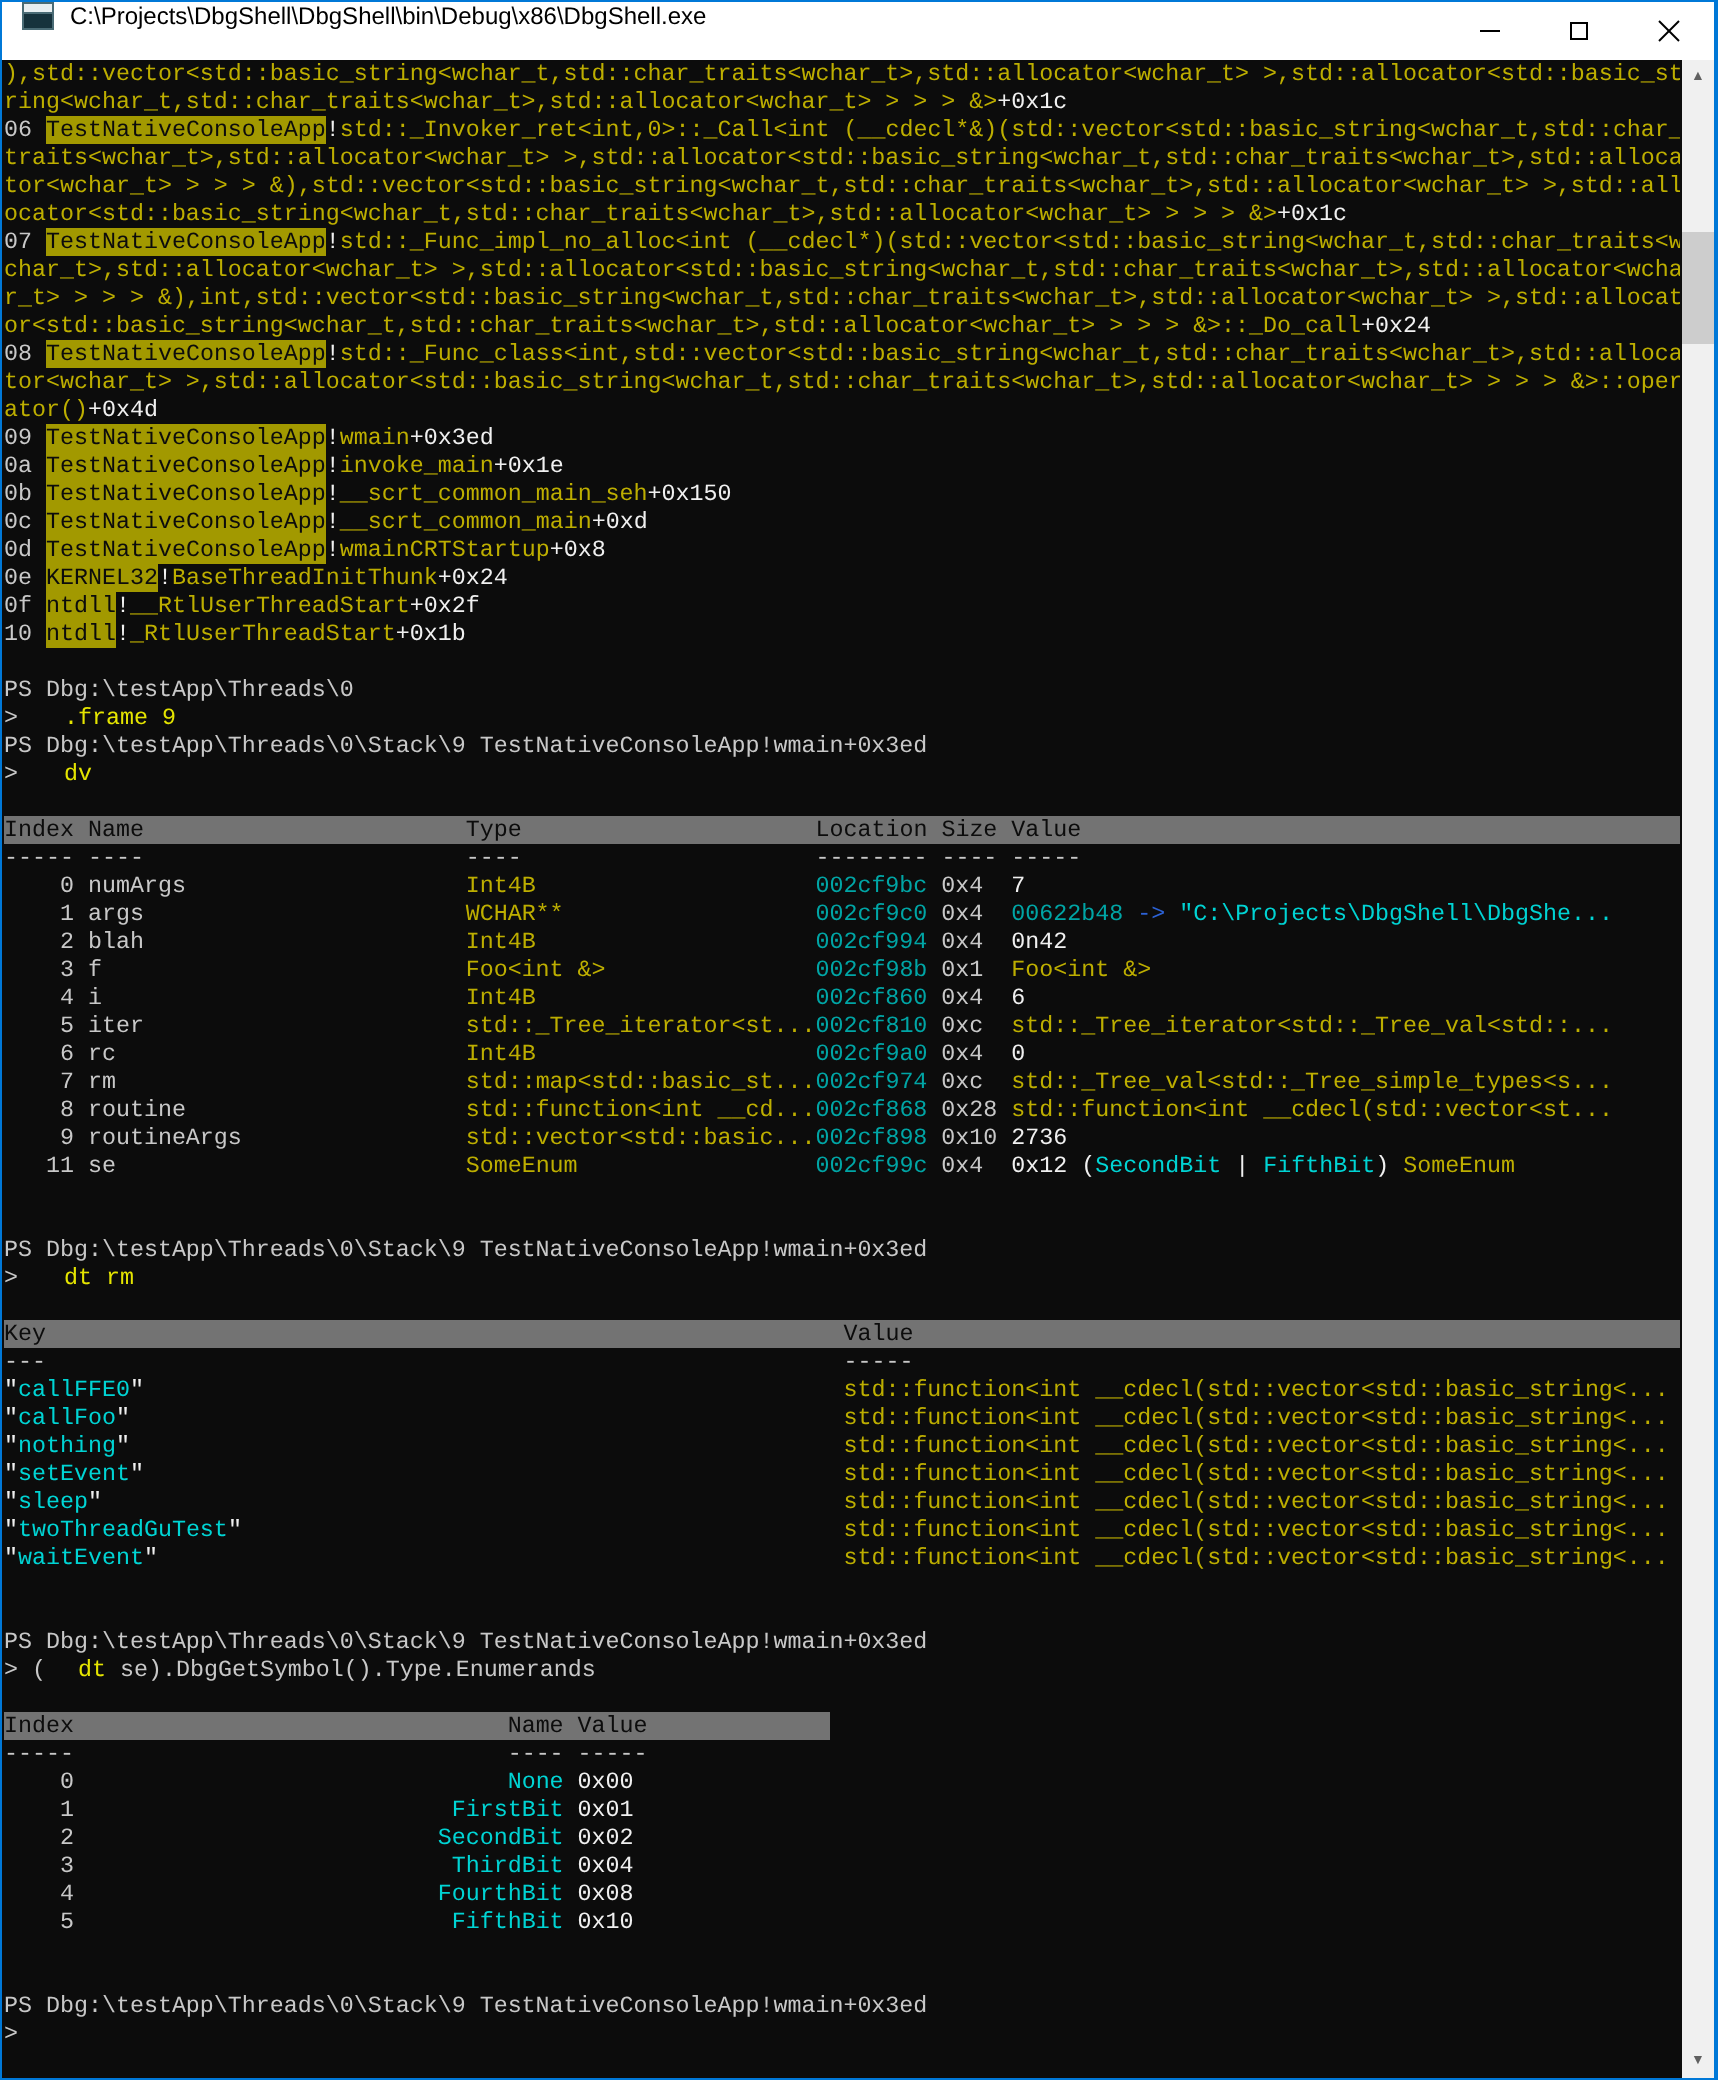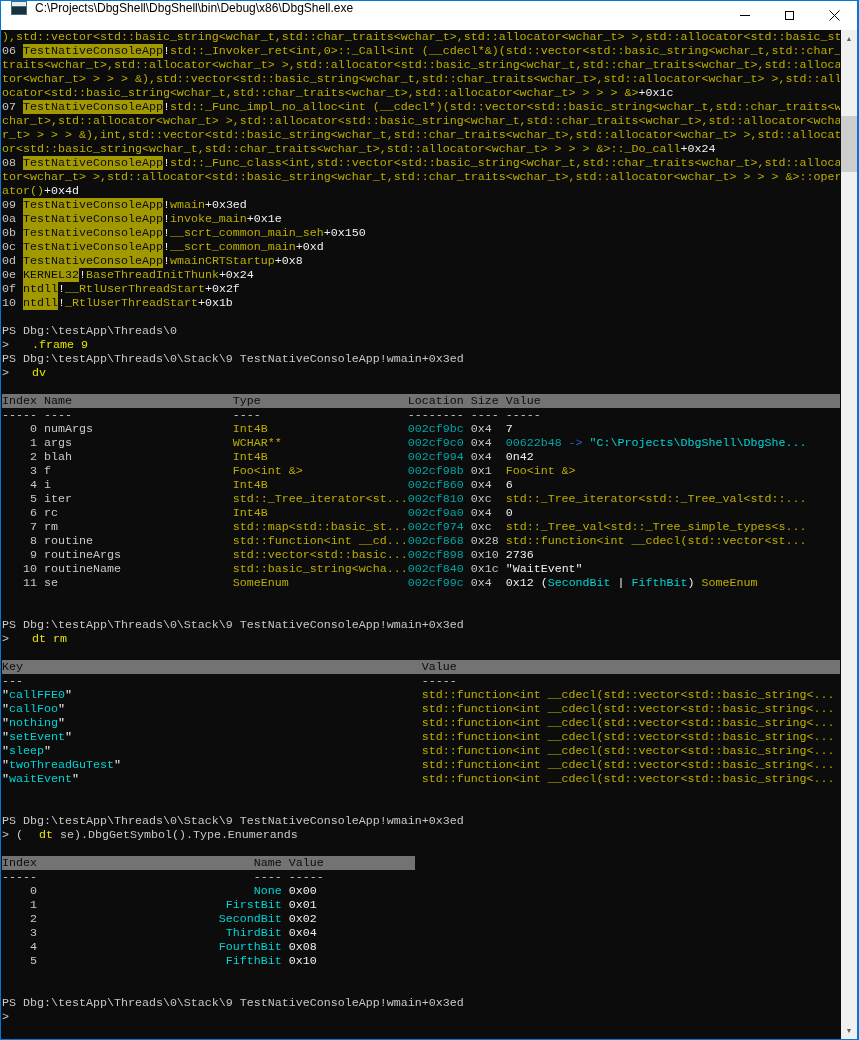--- a/index.html
+++ b/index.html
@@ -60,20 +60,21 @@
         <svg width="11" height="11" viewBox="0 0 11 11">
           <line x1="0.5" y1="0.5" x2="10.5" y2="10.5" stroke="#000" stroke-width="1"></line>
           <line x1="10.5" y1="0.5" x2="0.5" y2="10.5" stroke="#000" stroke-width="1"></line>
         </svg>
       </div>
     </div>
   </div>
 
   <div class="console" id="console-output">
       <div class="cl"><span class="s-o">),std::vector&lt;std::basic_string&lt;wchar_t,std::char_traits&lt;wchar_t&gt;,std::allocator&lt;wchar_t&gt; &gt;,std::allocator&lt;std::basic_st</span></div>
+      <div class="cl"><span class="s-o">ring&lt;wchar_t,std::char_traits&lt;wchar_t&gt;,std::allocator&lt;wchar_t&gt; &gt; &gt; &gt; &amp;&gt;</span><span class="s-w">+0x1c</span></div>
       <div class="cl"><span class="s-g">06 </span><span class="s-m">TestNativeConsoleApp</span><span class="s-w">!</span><span class="s-o">std::_Invoker_ret&lt;int,0&gt;::_Call&lt;int (__cdecl*&amp;)(std::vector&lt;std::basic_string&lt;wchar_t,std::char_</span></div>
       <div class="cl"><span class="s-o">traits&lt;wchar_t&gt;,std::allocator&lt;wchar_t&gt; &gt;,std::allocator&lt;std::basic_string&lt;wchar_t,std::char_traits&lt;wchar_t&gt;,std::alloca</span></div>
       <div class="cl"><span class="s-o">tor&lt;wchar_t&gt; &gt; &gt; &gt; &amp;),std::vector&lt;std::basic_string&lt;wchar_t,std::char_traits&lt;wchar_t&gt;,std::allocator&lt;wchar_t&gt; &gt;,std::all</span></div>
       <div class="cl"><span class="s-o">ocator&lt;std::basic_string&lt;wchar_t,std::char_traits&lt;wchar_t&gt;,std::allocator&lt;wchar_t&gt; &gt; &gt; &gt; &amp;&gt;</span><span class="s-w">+0x1c</span></div>
       <div class="cl"><span class="s-g">07 </span><span class="s-m">TestNativeConsoleApp</span><span class="s-w">!</span><span class="s-o">std::_Func_impl_no_alloc&lt;int (__cdecl*)(std::vector&lt;std::basic_string&lt;wchar_t,std::char_traits&lt;w</span></div>
       <div class="cl"><span class="s-o">char_t&gt;,std::allocator&lt;wchar_t&gt; &gt;,std::allocator&lt;std::basic_string&lt;wchar_t,std::char_traits&lt;wchar_t&gt;,std::allocator&lt;wcha</span></div>
       <div class="cl"><span class="s-o">r_t&gt; &gt; &gt; &gt; &amp;),int,std::vector&lt;std::basic_string&lt;wchar_t,std::char_traits&lt;wchar_t&gt;,std::allocator&lt;wchar_t&gt; &gt;,std::allocat</span></div>
       <div class="cl"><span class="s-o">or&lt;std::basic_string&lt;wchar_t,std::char_traits&lt;wchar_t&gt;,std::allocator&lt;wchar_t&gt; &gt; &gt; &gt; &amp;&gt;::_Do_call</span><span class="s-w">+0x24</span></div>
       <div class="cl"><span class="s-g">08 </span><span class="s-m">TestNativeConsoleApp</span><span class="s-w">!</span><span class="s-o">std::_Func_class&lt;int,std::vector&lt;std::basic_string&lt;wchar_t,std::char_traits&lt;wchar_t&gt;,std::alloca</span></div>
       <div class="cl"><span class="s-o">tor&lt;wchar_t&gt; &gt;,std::allocator&lt;std::basic_string&lt;wchar_t,std::char_traits&lt;wchar_t&gt;,std::allocator&lt;wchar_t&gt; &gt; &gt; &gt; &amp;&gt;::oper</span></div>
@@ -97,21 +98,20 @@
       <div class="cl"><span class="s-g">    0 numArgs</span><span class="s-o">                    Int4B</span><span class="s-d">                    002cf9bc</span><span class="s-g"> 0x4</span><span class="s-w">  7</span></div>
       <div class="cl"><span class="s-g">    1 args</span><span class="s-o">                       WCHAR**</span><span class="s-d">                  002cf9c0</span><span class="s-g"> 0x4</span><span class="s-d">  00622b48</span><span class="s-b"> -&gt; </span><span class="s-c">"C:\Projects\DbgShell\DbgShe...</span></div>
       <div class="cl"><span class="s-g">    2 blah</span><span class="s-o">                       Int4B</span><span class="s-d">                    002cf994</span><span class="s-g"> 0x4</span><span class="s-w">  0n42</span></div>
       <div class="cl"><span class="s-g">    3 f</span><span class="s-o">                          Foo&lt;int &amp;&gt;</span><span class="s-d">               002cf98b</span><span class="s-g"> 0x1</span><span class="s-o">  Foo&lt;int &amp;&gt;</span></div>
       <div class="cl"><span class="s-g">    4 i</span><span class="s-o">                          Int4B</span><span class="s-d">                    002cf860</span><span class="s-g"> 0x4</span><span class="s-w">  6</span></div>
       <div class="cl"><span class="s-g">    5 iter</span><span class="s-o">                       std::_Tree_iterator&lt;st...</span><span class="s-d">002cf810</span><span class="s-g"> 0xc</span><span class="s-o">  std::_Tree_iterator&lt;std::_Tree_val&lt;std::...</span></div>
       <div class="cl"><span class="s-g">    6 rc</span><span class="s-o">                         Int4B</span><span class="s-d">                    002cf9a0</span><span class="s-g"> 0x4</span><span class="s-w">  0</span></div>
       <div class="cl"><span class="s-g">    7 rm</span><span class="s-o">                         std::map&lt;std::basic_st...</span><span class="s-d">002cf974</span><span class="s-g"> 0xc</span><span class="s-o">  std::_Tree_val&lt;std::_Tree_simple_types&lt;s...</span></div>
       <div class="cl"><span class="s-g">    8 routine</span><span class="s-o">                    std::function&lt;int __cd...</span><span class="s-d">002cf868</span><span class="s-g"> 0x28</span><span class="s-o"> std::function&lt;int __cdecl(std::vector&lt;st...</span></div>
       <div class="cl"><span class="s-g">    9 routineArgs</span><span class="s-o">                std::vector&lt;std::basic...</span><span class="s-d">002cf898</span><span class="s-g"> 0x10</span><span class="s-w"> 2736</span></div>
-      <div class="cl"><span class="s-g">   10 routineName</span><span class="s-o">                std::basic_string&lt;wcha...</span><span class="s-d">002cf840</span><span class="s-g"> 0x1c</span><span class="s-w"> "WaitEvent"</span></div>
       <div class="cl"><span class="s-g">   11 se</span><span class="s-o">                         SomeEnum</span><span class="s-d">                 002cf99c</span><span class="s-g"> 0x4</span><span class="s-w">  0x12 (</span><span class="s-c">SecondBit</span><span class="s-w"> | </span><span class="s-c">FifthBit</span><span class="s-w">) </span><span class="s-o">SomeEnum</span></div>
       <div class="cl"> </div>
       <div class="cl"> </div>
       <div class="cl"><span class="s-g">PS Dbg:\testApp\Threads\0\Stack\9 TestNativeConsoleApp!wmain+0x3ed</span></div>
       <div class="cl"><span class="s-g">&gt; </span><span class="s-y">dt rm</span></div>
       <div class="cl"> </div>
       <div class="cl"><span class="s-h">Key</span><span class="s-h">                                                         Value                                                       </span></div>
       <div class="cl"><span class="s-g">---</span><span class="s-g">                                                         -----</span></div>
       <div class="cl"><span class="s-w">"</span><span class="s-c">callFFE0</span><span class="s-w">"</span><span class="s-o">                                                  std::function&lt;int __cdecl(std::vector&lt;std::basic_string&lt;...</span></div>
       <div class="cl"><span class="s-w">"</span><span class="s-c">callFoo</span><span class="s-w">"</span><span class="s-o">                                                   std::function&lt;int __cdecl(std::vector&lt;std::basic_string&lt;...</span></div>

